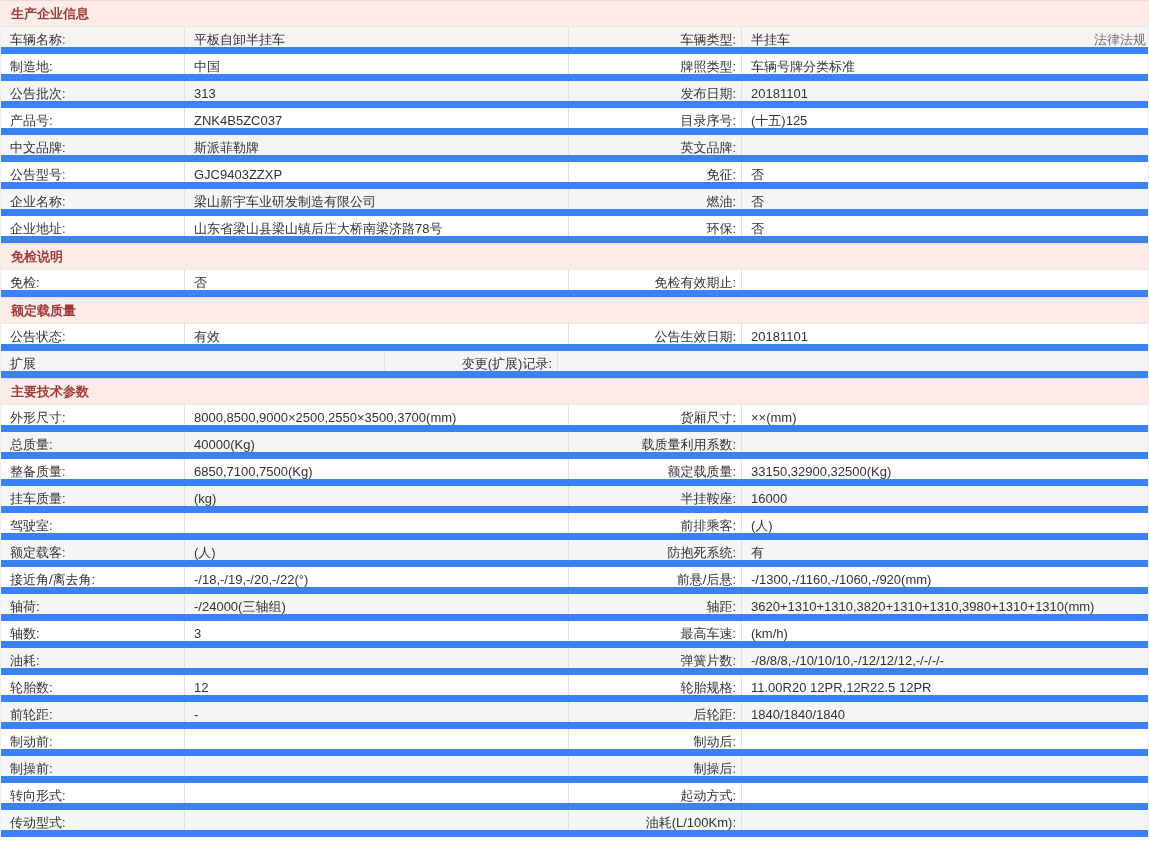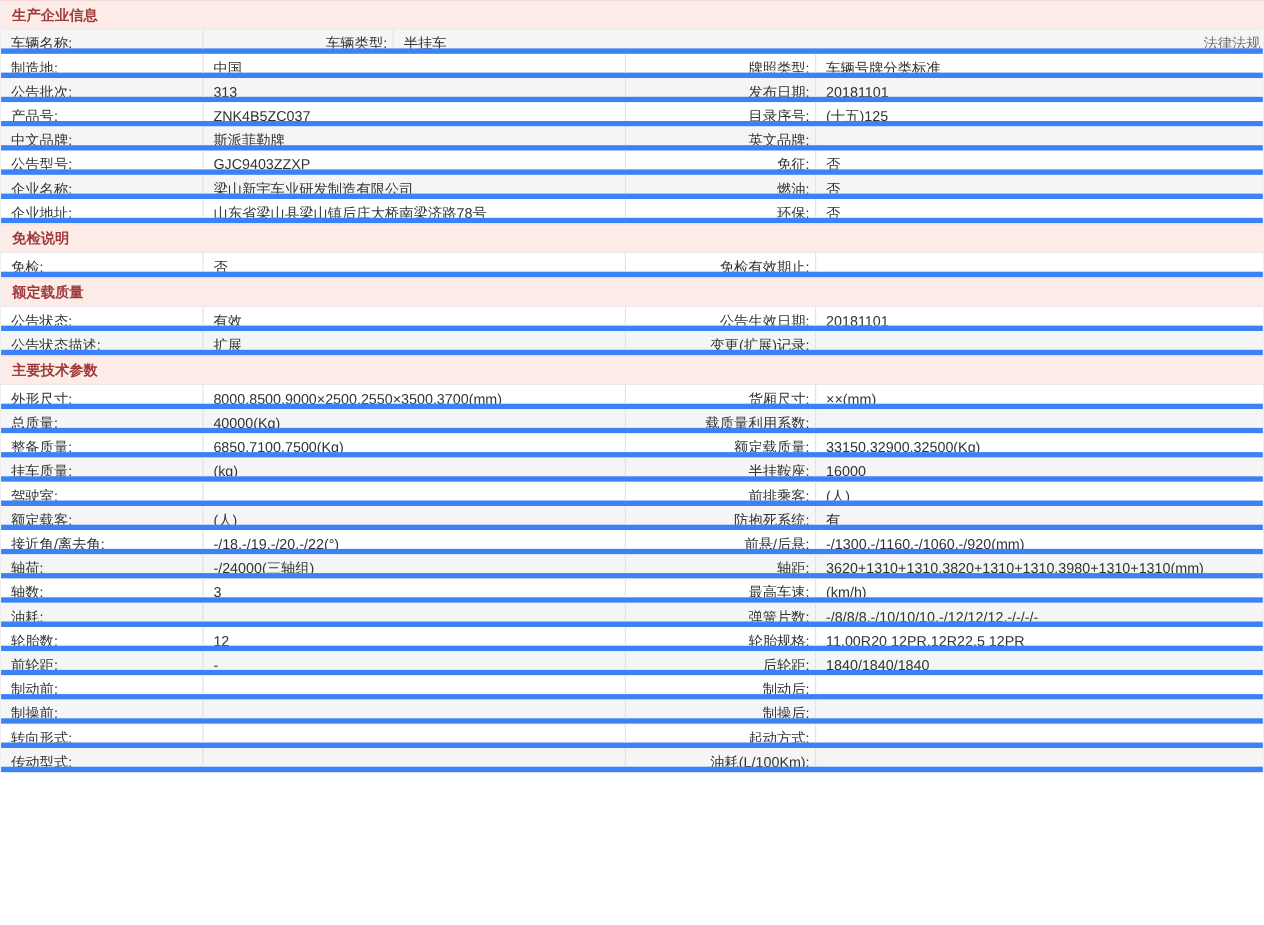--- a/index.html
+++ b/index.html
@@ -11,42 +11,43 @@
   #app{width:1149px;border-left:1px solid #eeeeee;border-right:1px solid #eeeeee;box-sizing:border-box;}
   .sec-header{
     height:27px;box-sizing:border-box;
     background:#fcebe7;
     border-top:1px solid #f5d8d2;
     border-bottom:1px solid #e9e9e9;
     line-height:25px;padding-left:10px;
     color:#9e3c3c;font-weight:bold;font-size:13px;
   }
   .row{
-    display:flex;height:22px;box-sizing:border-box;
-    border-bottom:5px solid #3b82f6;
+    display:flex;height:27px;box-sizing:border-box;
+    border-bottom:7px solid #3b82f6;
     line-height:26px;background:#ffffff;
   }
   .row.shaded{background:#f5f5f6;}
   .c{
     box-sizing:border-box;overflow:hidden;white-space:nowrap;
     padding:0 5px 0 9px;border-right:1px solid #e0e0e0;
   }
   .l1{width:184px;}
   .v1{width:384px;}
   .l2{width:173px;text-align:right;}
   .v2{flex:1;border-right:none;display:flex;justify-content:space-between;padding-right:2px;}
   .link{color:#737373;cursor:pointer;text-decoration:none;}
 </style>
 </head>
 <body>
 
 <div id="app">
     <div class="sec-header"><span>生产企业信息</span></div>
     <div class="row shaded">
       <div class="c l1">车辆名称:</div>
+      <div class="c v1">平板自卸半挂车</div>
       <div class="c l2">车辆类型:</div>
       <div class="c v2">
         <span>半挂车</span>
         <a class="link">法律法规</a>
       </div>
     </div>
     <div class="row">
       <div class="c l1">制造地:</div>
       <div class="c v1">中国</div>
       <div class="c l2">牌照类型:</div>
@@ -114,21 +115,20 @@
     <div class="sec-header"><span>额定载质量</span></div>
     <div class="row">
       <div class="c l1">公告状态:</div>
       <div class="c v1">有效</div>
       <div class="c l2">公告生效日期:</div>
       <div class="c v2">
         <span>20181101</span>
       </div>
     </div>
     <div class="row shaded">
-      <div class="c l1">公告状态描述:</div>
       <div class="c v1">扩展</div>
       <div class="c l2">变更(扩展)记录:</div>
       <div class="c v2">
         <span></span>
       </div>
     </div>
     <div class="sec-header"><span>主要技术参数</span></div>
     <div class="row">
       <div class="c l1">外形尺寸:</div>
       <div class="c v1">8000,8500,9000×2500,2550×3500,3700(mm)</div>

